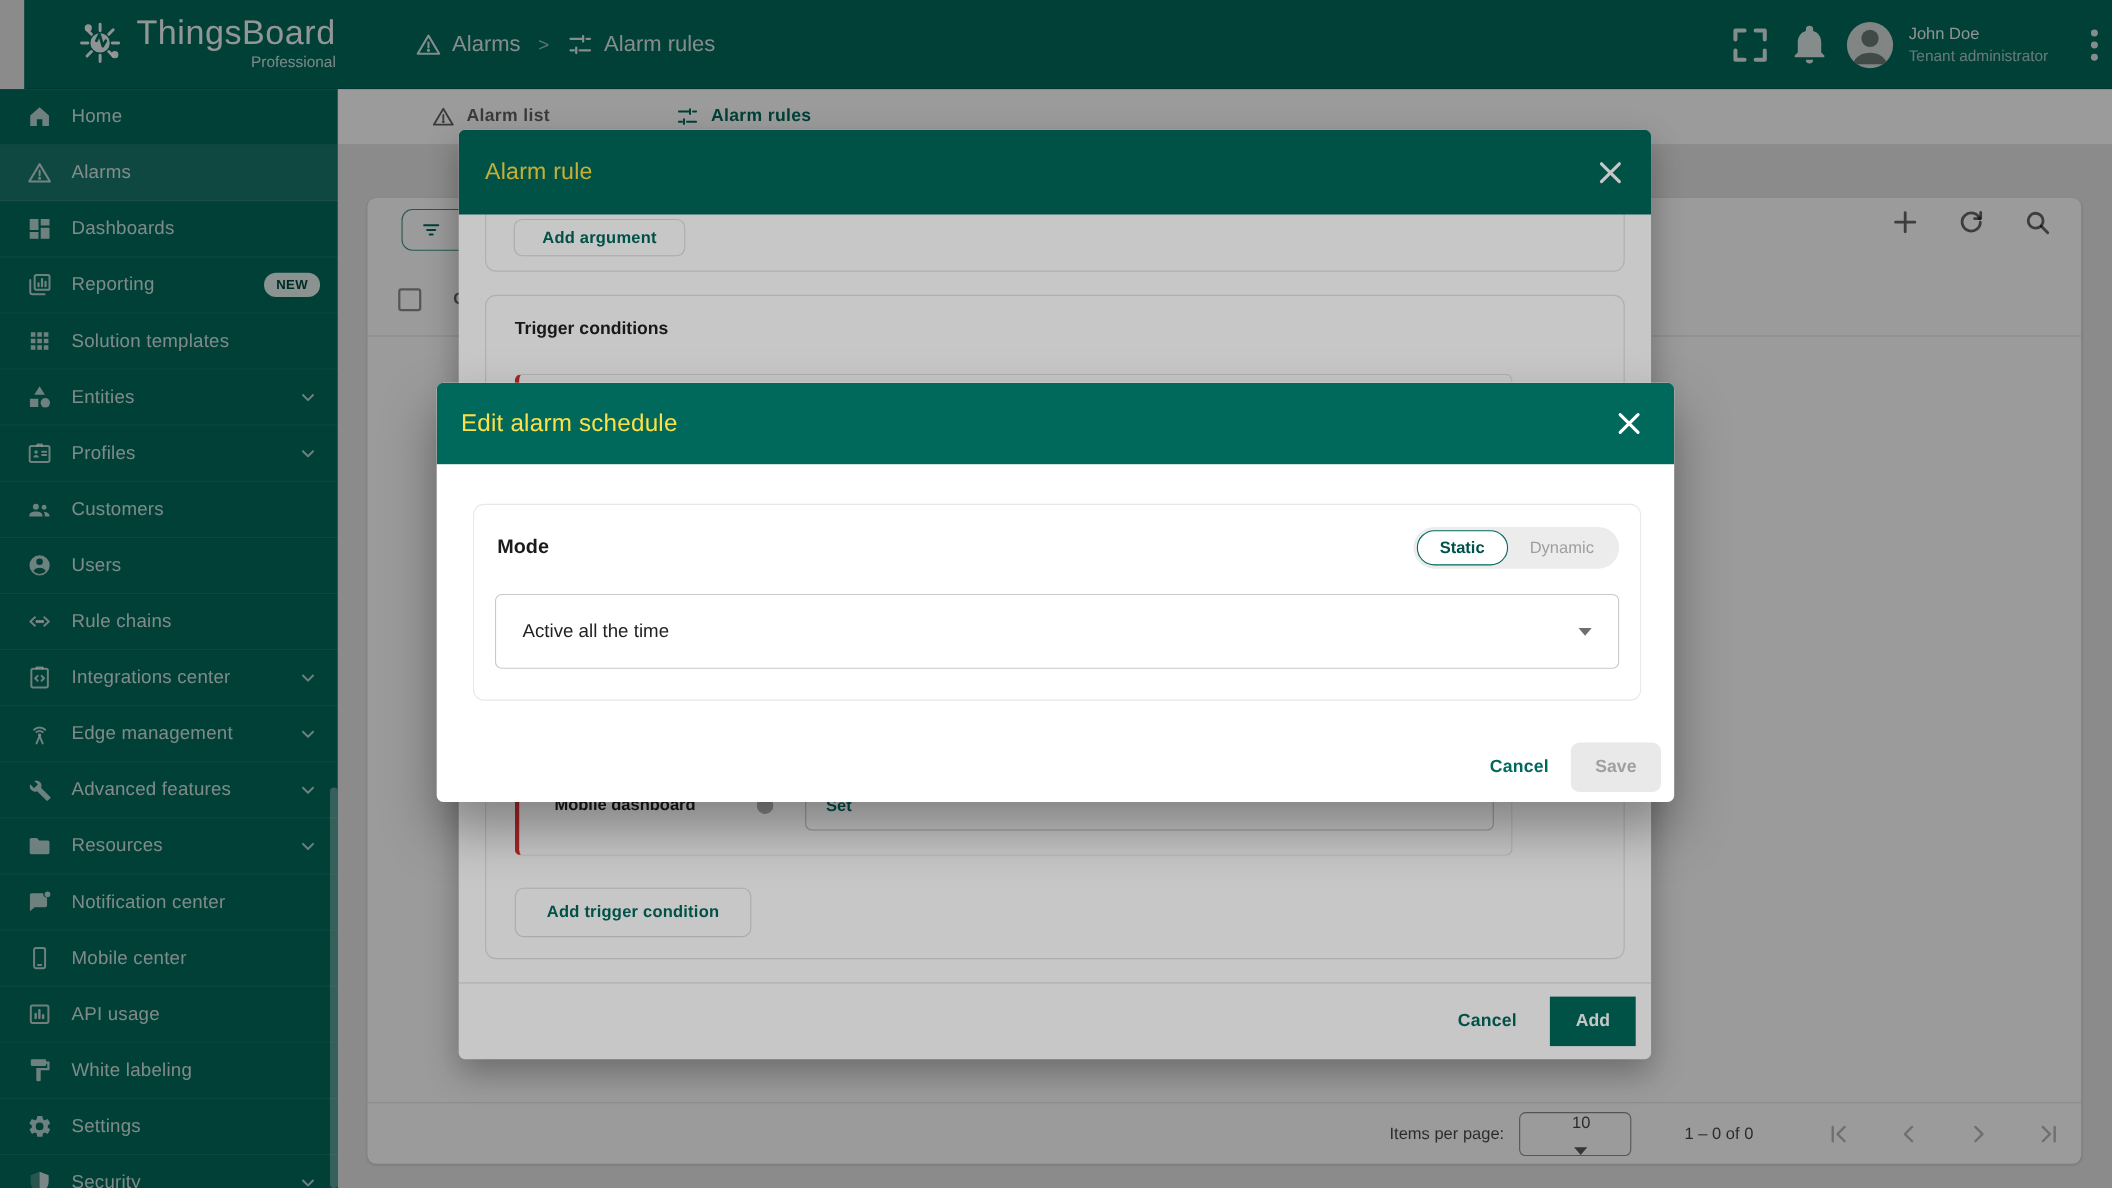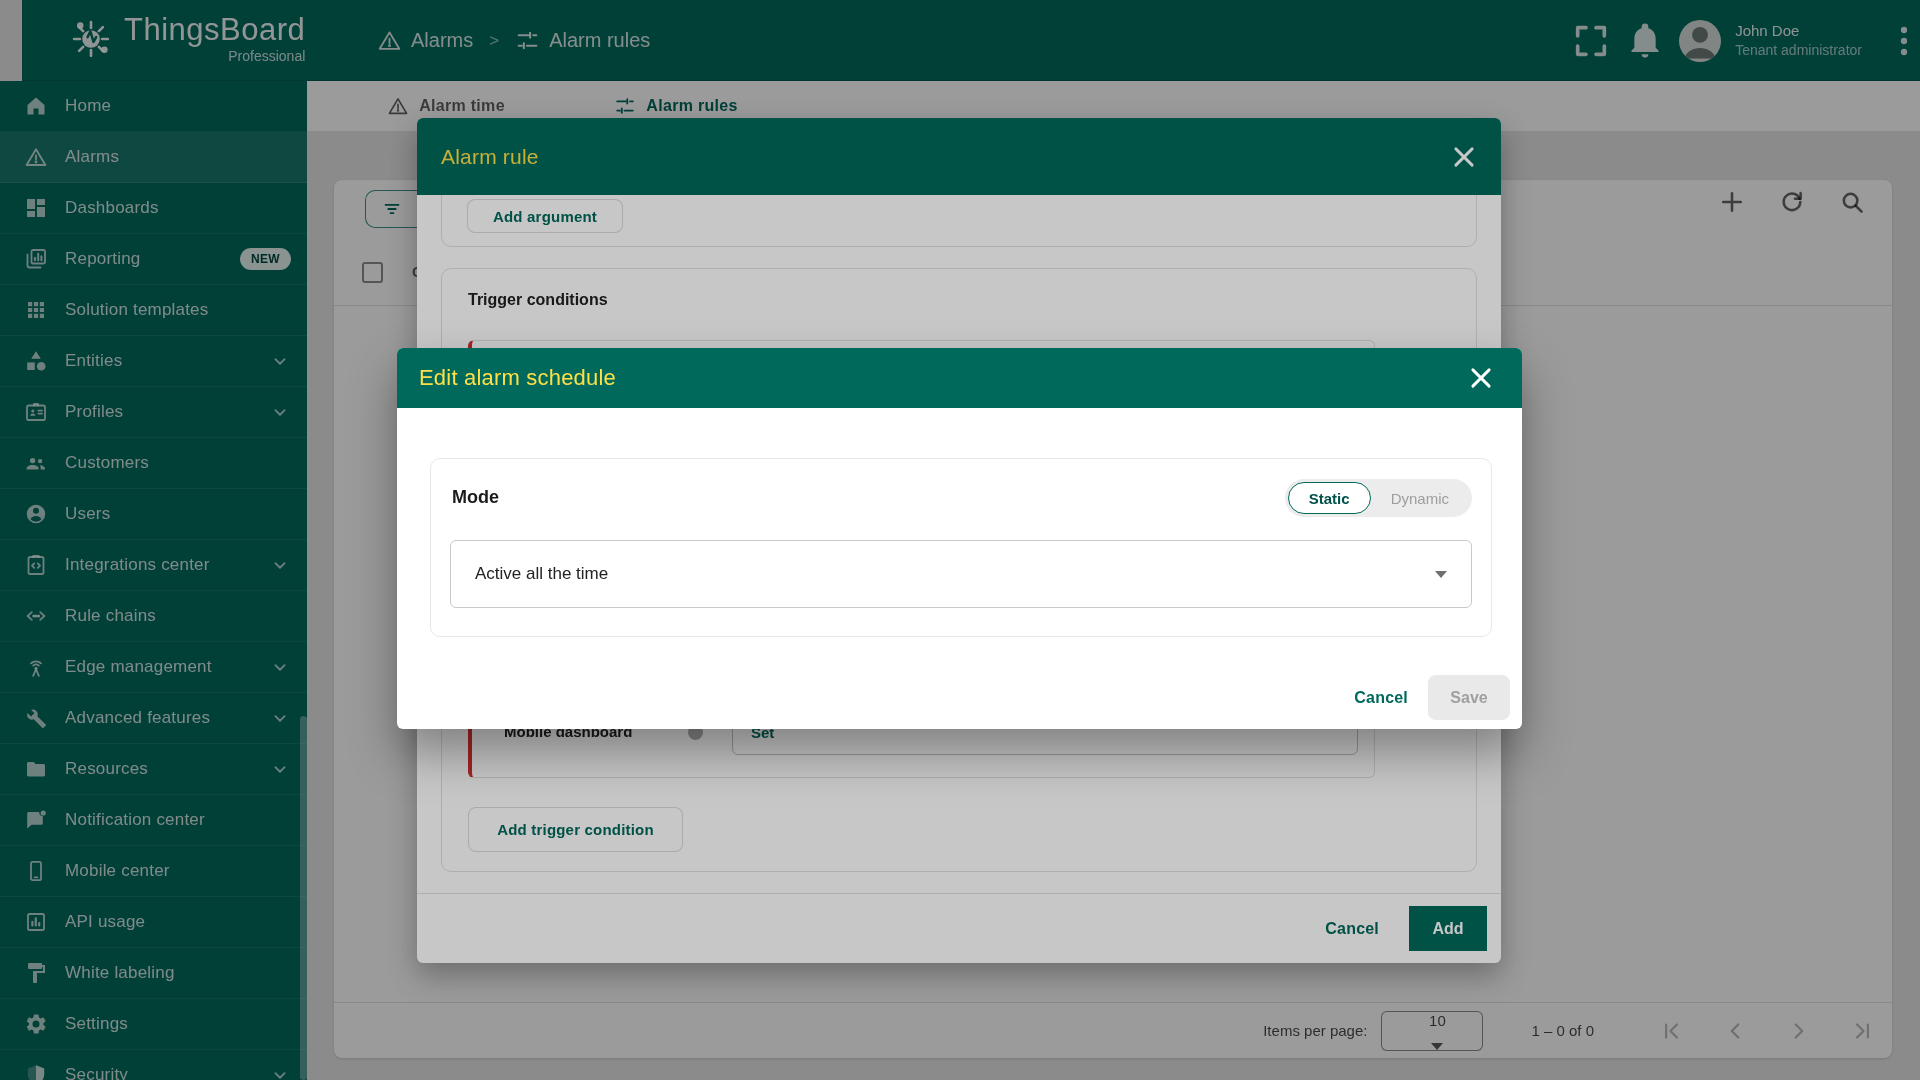--- a/index.html
+++ b/index.html
@@ -90,21 +90,21 @@
   .ar-md-label { position:absolute; left:32px; top:382px; font-size:15px; font-weight:600; color:#212121; }
   .ar-md-info { position:absolute; left:216px; top:384px; width:15px; height:15px; border-radius:50%; background:#aeaeae; }
   .ar-set-field { position:absolute; left:260px; top:368px; width:626px; height:46px; border:1px solid rgba(0,0,0,.25); border-radius:6px; display:flex; align-items:center; padding-left:18px; }
   .ar-set-field span { color:#00695C; font-size:15px; font-weight:700; }
   .ar-addtrig { position:absolute; left:26px; top:538px; width:215px; height:45px; }
   .ar-footer { position:absolute; left:0; right:0; top:775px; height:70px; border-top:1px solid rgba(0,0,0,.12); display:flex; align-items:center; justify-content:flex-end; gap:30px; padding-right:14px; }
   .ar-add-btn { width:78px; height:45px; background:#00695C; color:#fff; border:none; border-radius:0; font-size:16px; font-weight:600; font-family:inherit; cursor:pointer; }
 
   
   .dlg-edit { position:absolute; left:397px; top:348px; width:1125px; height:381px; background:#fff; border-radius:6px; overflow:hidden; z-index:40; box-shadow:0 24px 48px rgba(0,0,0,.35); }
-  .dlg-edit .dlg-header { height:60px; padding:0 26px 0 22px; }
+  .dlg-edit .dlg-header { height:74px; padding:0 26px 0 22px; }
   .dlg-edit .dlg-title { font-size:22px; }
   .es-card { position:absolute; left:33px; top:110px; width:1062px; height:179px; border:1px solid #e8e8e8; border-radius:10px; }
   .es-mode-label { position:absolute; left:21px; top:28px; font-size:18px; font-weight:600; color:#1b1b1b; }
   .es-toggle { position:absolute; right:19px; top:20px; height:38px; background:#ececec; border-radius:19px; display:flex; align-items:center; padding:0 3px; }
   .es-opt { height:32px; display:flex; align-items:center; justify-content:center; font-size:15px; padding:0 20px; color:#9e9e9e; border-radius:16px; cursor:pointer; }
   .es-opt.selected { background:#fff; border:1px solid #00695C; color:#00514a; font-weight:600; }
   .es-select { position:absolute; left:19px; top:81px; width:1022px; height:68px; border:1px solid #c9c9c9; border-radius:6px; display:flex; align-items:center; padding:0 24px; cursor:pointer; }
   .es-select-value { font-size:17px; color:#222; }
   .es-select .tri-down { margin-left:auto; border-top-color:#6f6f6f; }
   .es-footer { position:absolute; left:0; right:0; top:318px; height:63px; display:flex; align-items:center; justify-content:flex-end; gap:20px; padding-right:12px; }
@@ -278,46 +278,46 @@
           <span class="side-icon">
             <svg viewBox="0 0 24 24" fill="currentColor" style="width:100%;height:100%;display:block">
               <path d="M12 2.8A9.2 9.2 0 1 0 21.2 12 9.2 9.2 0 0 0 12 2.8zm0 2.9a3 3 0 1 1-3 3 3 3 0 0 1 3-3zm0 14.1a7.2 7.2 0 0 1-5.6-2.7c1.2-2 3.4-3 5.6-3s4.4 1 5.6 3a7.2 7.2 0 0 1-5.6 2.7z"></path>
             </svg>
           </span>
           <span class="side-label">Users</span>
         </div>
         <div class="side-item">
           <span class="side-icon">
             <svg viewBox="0 0 24 24" fill="none" stroke="currentColor" stroke-width="1.8" stroke-linecap="round" stroke-linejoin="round" style="width:100%;height:100%;display:block">
-              <rect x="4.5" y="4" width="15" height="17" rx="1.6"></rect>
-              <path d="M9.2 4V2.8h5.6V4"></path>
-              <path d="M10.2 10.4L8 12.6l2.2 2.2M13.8 10.4l2.2 2.2-2.2 2.2"></path>
-            </svg>
-          </span>
-          <span class="side-label">Integrations center</span>
-          <span class="side-chevron">
-            <svg viewBox="0 0 24 24" fill="none" stroke="currentColor" stroke-width="2" stroke-linecap="round" stroke-linejoin="round" style="width:100%;height:100%;display:block">
-              <path d="M7 10l5 5 5-5"></path>
-            </svg>
-          </span>
-        </div>
-        <div class="side-item">
-          <span class="side-icon">
-            <svg viewBox="0 0 24 24" fill="none" stroke="currentColor" stroke-width="1.8" stroke-linecap="round" stroke-linejoin="round" style="width:100%;height:100%;display:block">
               <path d="M7.8 8.2L3.6 12l4.2 3.8M16.2 8.2L20.4 12l-4.2 3.8"></path>
               <circle cx="9.8" cy="12" r=".7" fill="currentColor"></circle>
               <circle cx="12.2" cy="12" r=".7" fill="currentColor"></circle>
               <circle cx="14.6" cy="12" r=".7" fill="currentColor"></circle>
             </svg>
           </span>
           <span class="side-label">Rule chains</span>
         </div>
         <div class="side-item">
           <span class="side-icon">
             <svg viewBox="0 0 24 24" fill="none" stroke="currentColor" stroke-width="1.8" stroke-linecap="round" stroke-linejoin="round" style="width:100%;height:100%;display:block">
+              <rect x="4.5" y="4" width="15" height="17" rx="1.6"></rect>
+              <path d="M9.2 4V2.8h5.6V4"></path>
+              <path d="M10.2 10.4L8 12.6l2.2 2.2M13.8 10.4l2.2 2.2-2.2 2.2"></path>
+            </svg>
+          </span>
+          <span class="side-label">Integrations center</span>
+          <span class="side-chevron">
+            <svg viewBox="0 0 24 24" fill="none" stroke="currentColor" stroke-width="2" stroke-linecap="round" stroke-linejoin="round" style="width:100%;height:100%;display:block">
+              <path d="M7 10l5 5 5-5"></path>
+            </svg>
+          </span>
+        </div>
+        <div class="side-item">
+          <span class="side-icon">
+            <svg viewBox="0 0 24 24" fill="none" stroke="currentColor" stroke-width="1.8" stroke-linecap="round" stroke-linejoin="round" style="width:100%;height:100%;display:block">
               <path d="M7 8.4a7 7 0 0 1 10 0M9.2 10.6a4 4 0 0 1 5.6 0"></path>
               <circle cx="12" cy="13.2" r="1.5" fill="currentColor" stroke="none"></circle>
               <path d="M9.2 20.8l2.8-6.6 2.8 6.6"></path>
             </svg>
           </span>
           <span class="side-label">Edge management</span>
           <span class="side-chevron">
             <svg viewBox="0 0 24 24" fill="none" stroke="currentColor" stroke-width="2" stroke-linecap="round" stroke-linejoin="round" style="width:100%;height:100%;display:block">
               <path d="M7 10l5 5 5-5"></path>
             </svg>
@@ -413,21 +413,21 @@
   <main class="content">
     <div class="tabbar">
       <div class="tab tab1">
         <span class="tab-icon">
             <svg viewBox="0 0 24 24" fill="none" stroke="currentColor" stroke-width="1.8" stroke-linecap="round" stroke-linejoin="round" style="width:100%;height:100%;display:block">
               <path d="M12 4.2L21.4 20H2.6z"></path>
               <line x1="12" y1="10.3" x2="12" y2="14.6"></line>
               <circle cx="12" cy="17" r=".5" fill="currentColor"></circle>
             </svg>
           </span>
-        <span>Alarm time</span>
+        <span>Alarm list</span>
       </div>
       <div class="tab tab2 active">
         <span class="tab-icon">
             <svg viewBox="0 0 24 24" fill="none" stroke="currentColor" stroke-width="2" stroke-linecap="round" stroke-linejoin="round" style="width:100%;height:100%;display:block">
               <path d="M3.5 7h9.5M17.5 7h3M3.5 17h3M11.5 17h9"></path>
               <path d="M14.5 4.6v4.8M8.5 14.6v4.8"></path>
             </svg>
           </span>
         <span>Alarm rules</span>
       </div>

